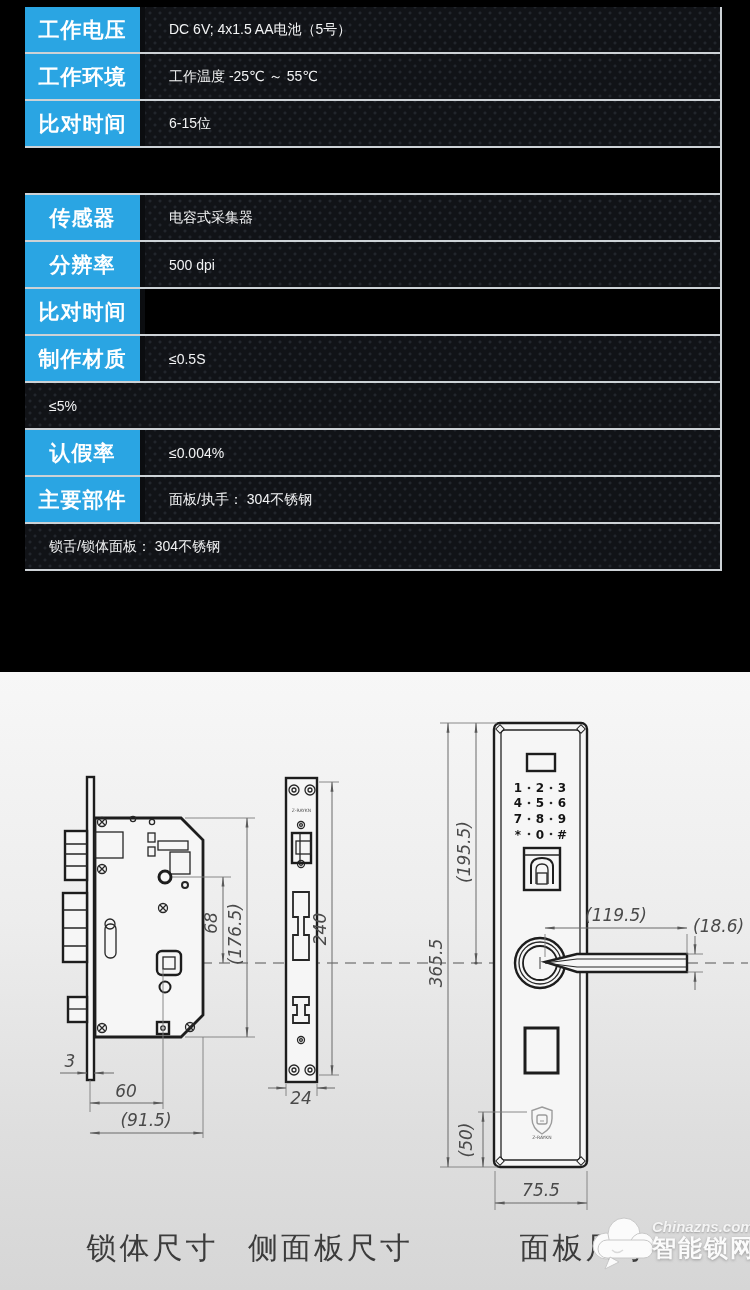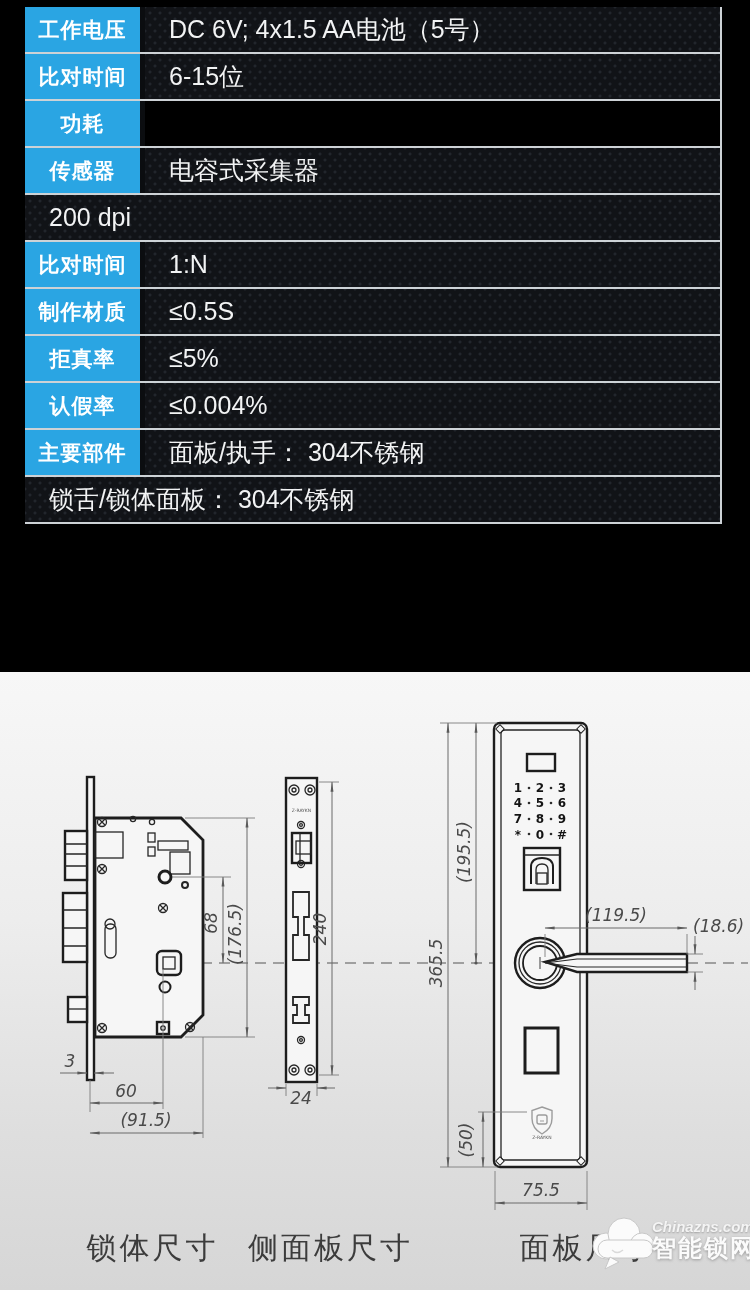--- a/index.html
+++ b/index.html
@@ -18,21 +18,21 @@
   }
   .spec-label{
     width:120px;box-sizing:border-box;background:#2aa5e3;
     border-right:5px solid #0b0d10;
     color:#fff;font-size:21px;font-weight:bold;
     display:flex;align-items:center;justify-content:center;
     letter-spacing:1px;
   }
   .spec-value{
     flex:1;display:flex;align-items:center;
-    padding-left:24px;color:#f2f3f4;font-size:25px;
+    padding-left:24px;color:#f2f3f4;font-size:14px;
     background-color:#111317;
     background-image:
       radial-gradient(circle,#22262c 1.4px,transparent 1.7px),
       radial-gradient(circle,#22262c 1.4px,transparent 1.7px);
     background-size:10px 12px;background-position:0 0,5px 6px;
   }
   
   .drawing-area{
     position:absolute;left:0;top:672px;width:750px;height:618px;
     background:linear-gradient(180deg,#f7f7f7 0%,#ededed 40%,#dedede 75%,#d6d6d6 100%);
@@ -70,43 +70,45 @@
 </style>
 </head>
 <body>
 
 <div class="spec-table">
   <div class="spec-row">
       <div class="spec-label">工作电压</div>
       <div class="spec-value">DC 6V; 4x1.5 AA电池（5号）</div>
     </div>
   <div class="spec-row">
+      <div class="spec-label">工作环境</div>
+      <div class="spec-value">工作温度 -25℃ ～ 55℃</div>
+    </div>
+  <div class="spec-row">
       <div class="spec-label">比对时间</div>
       <div class="spec-value">6-15位</div>
     </div>
   <div class="spec-row">
-      <div class="spec-label">功耗</div>
     </div>
   <div class="spec-row">
       <div class="spec-label">传感器</div>
       <div class="spec-value">电容式采集器</div>
     </div>
   <div class="spec-row">
-      <div class="spec-value">200 dpi</div>
+      <div class="spec-label">分辨率</div>
+      <div class="spec-value">500 dpi</div>
     </div>
   <div class="spec-row">
       <div class="spec-label">比对时间</div>
-      <div class="spec-value">1:N</div>
     </div>
   <div class="spec-row">
       <div class="spec-label">制作材质</div>
       <div class="spec-value">≤0.5S</div>
     </div>
   <div class="spec-row">
-      <div class="spec-label">拒真率</div>
       <div class="spec-value">≤5%</div>
     </div>
   <div class="spec-row">
       <div class="spec-label">认假率</div>
       <div class="spec-value">≤0.004%</div>
     </div>
   <div class="spec-row">
       <div class="spec-label">主要部件</div>
       <div class="spec-value">面板/执手： 304不锈钢</div>
     </div>

